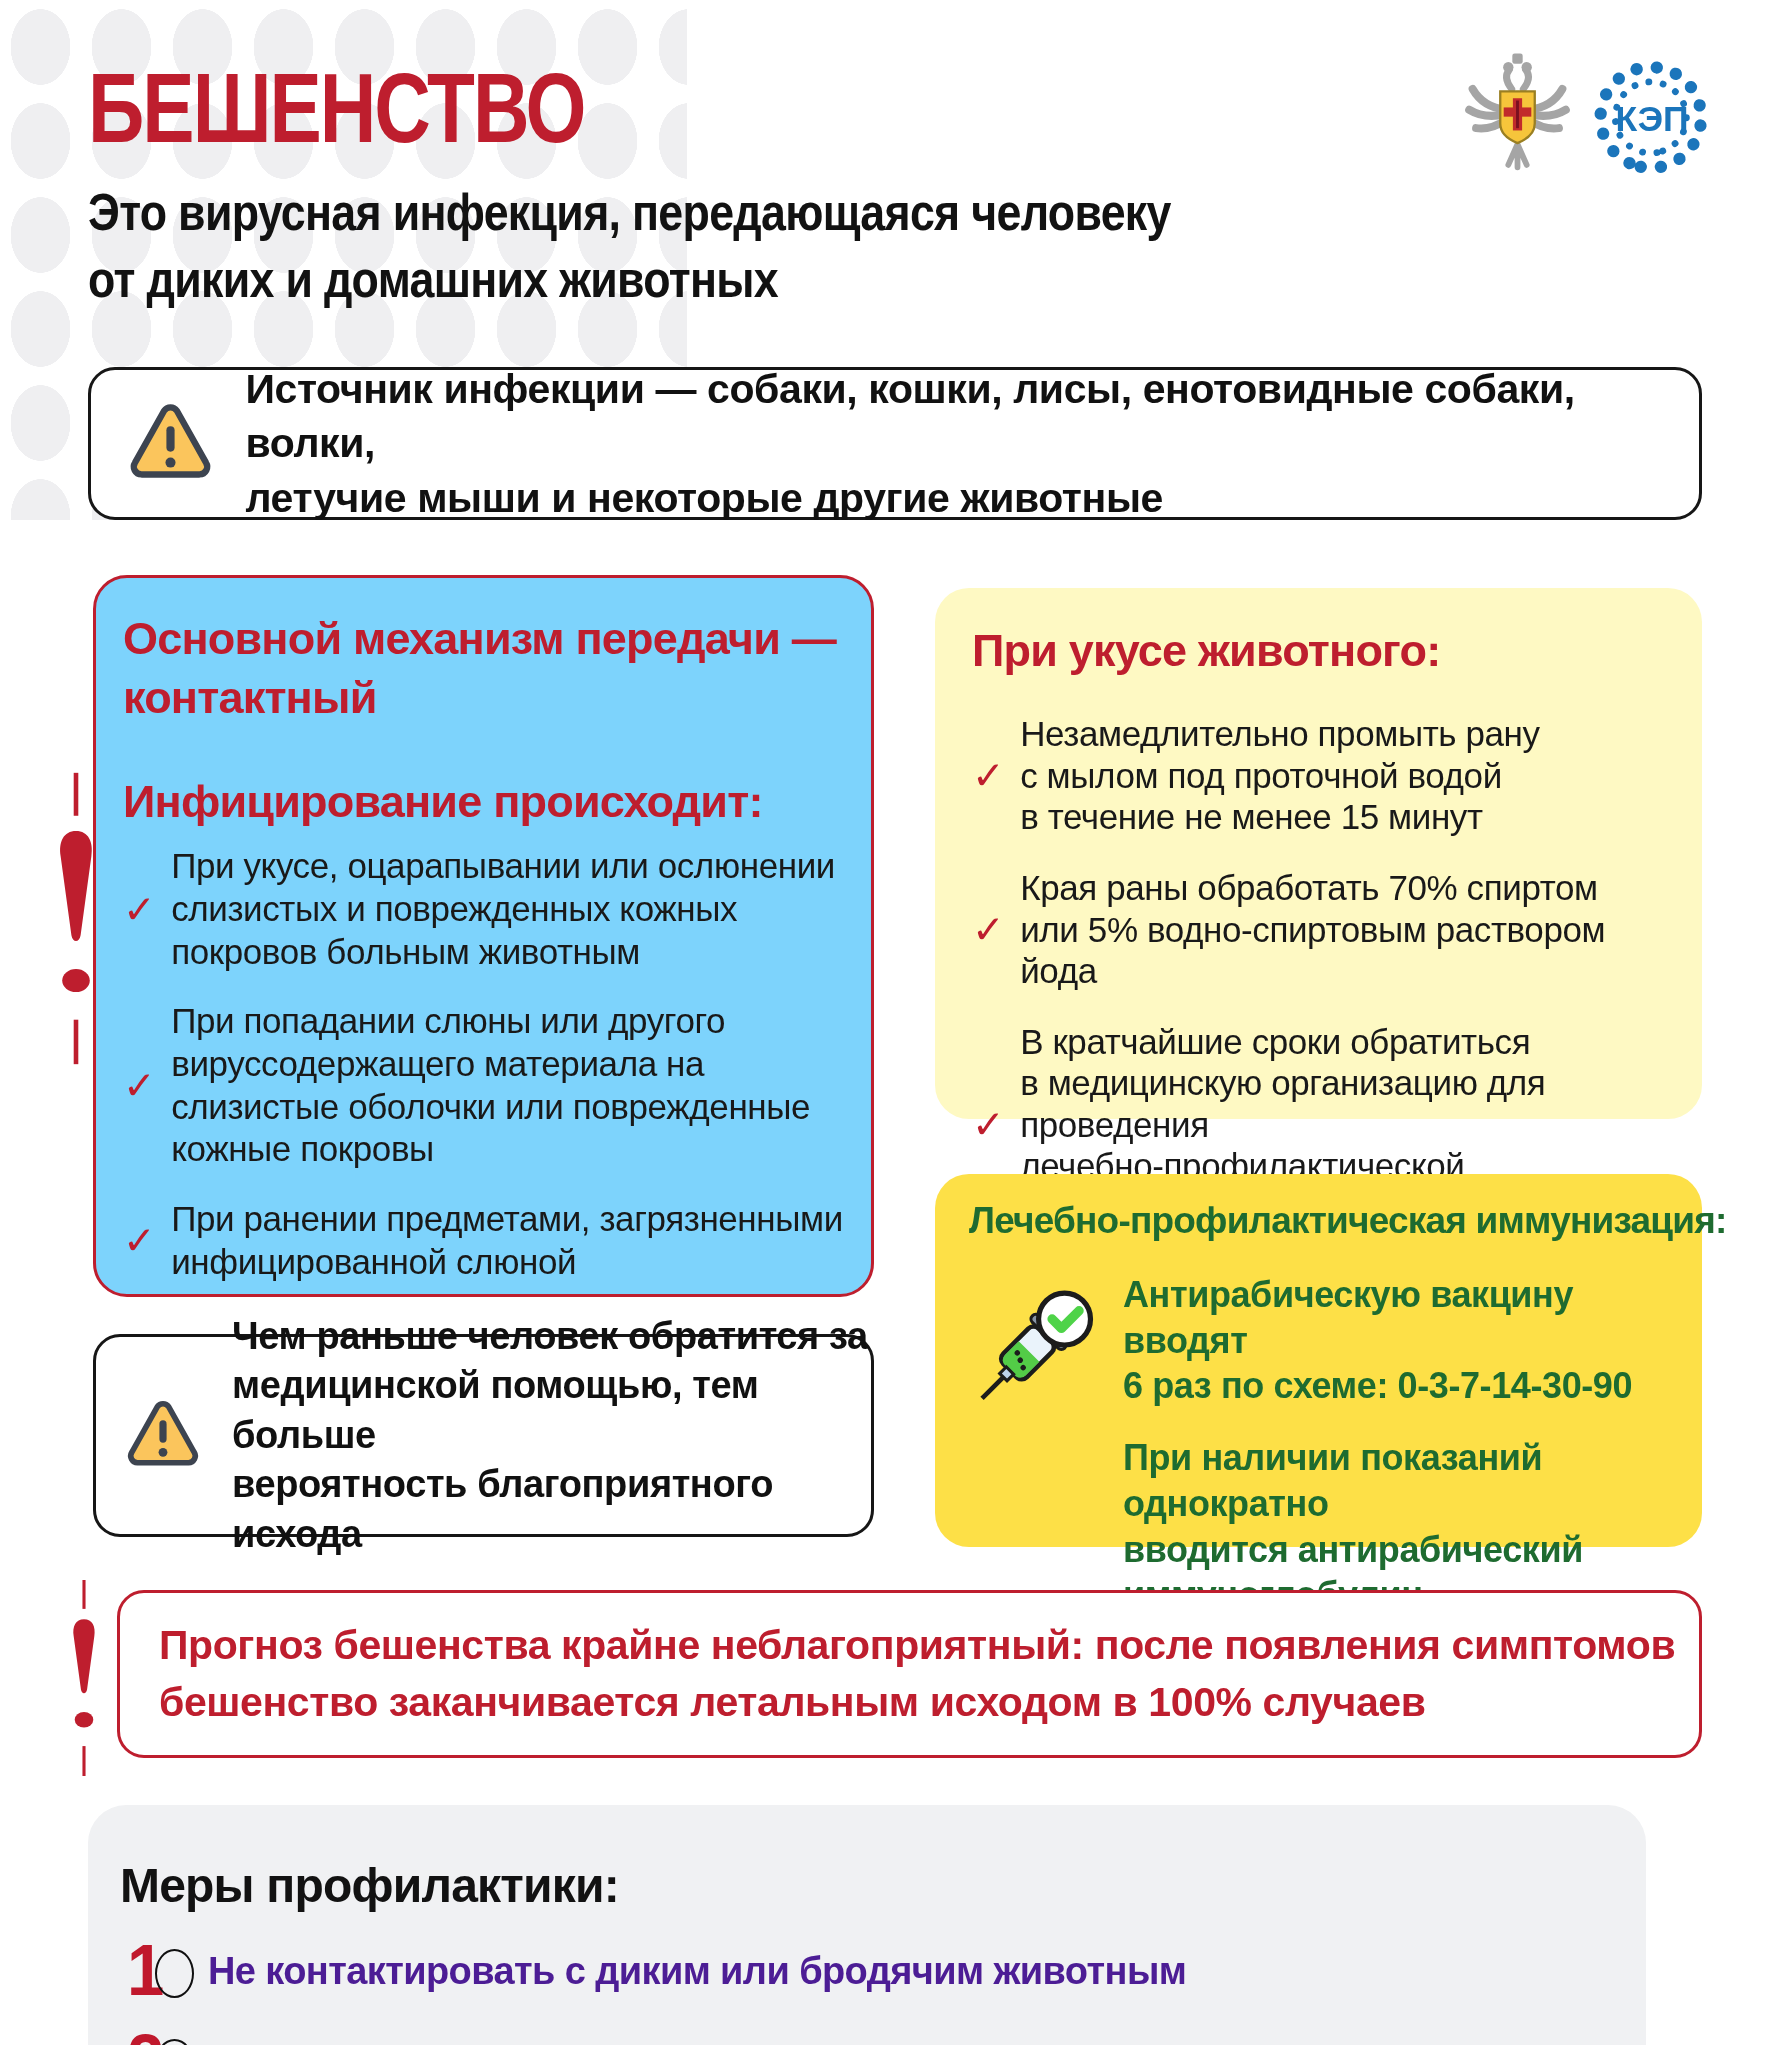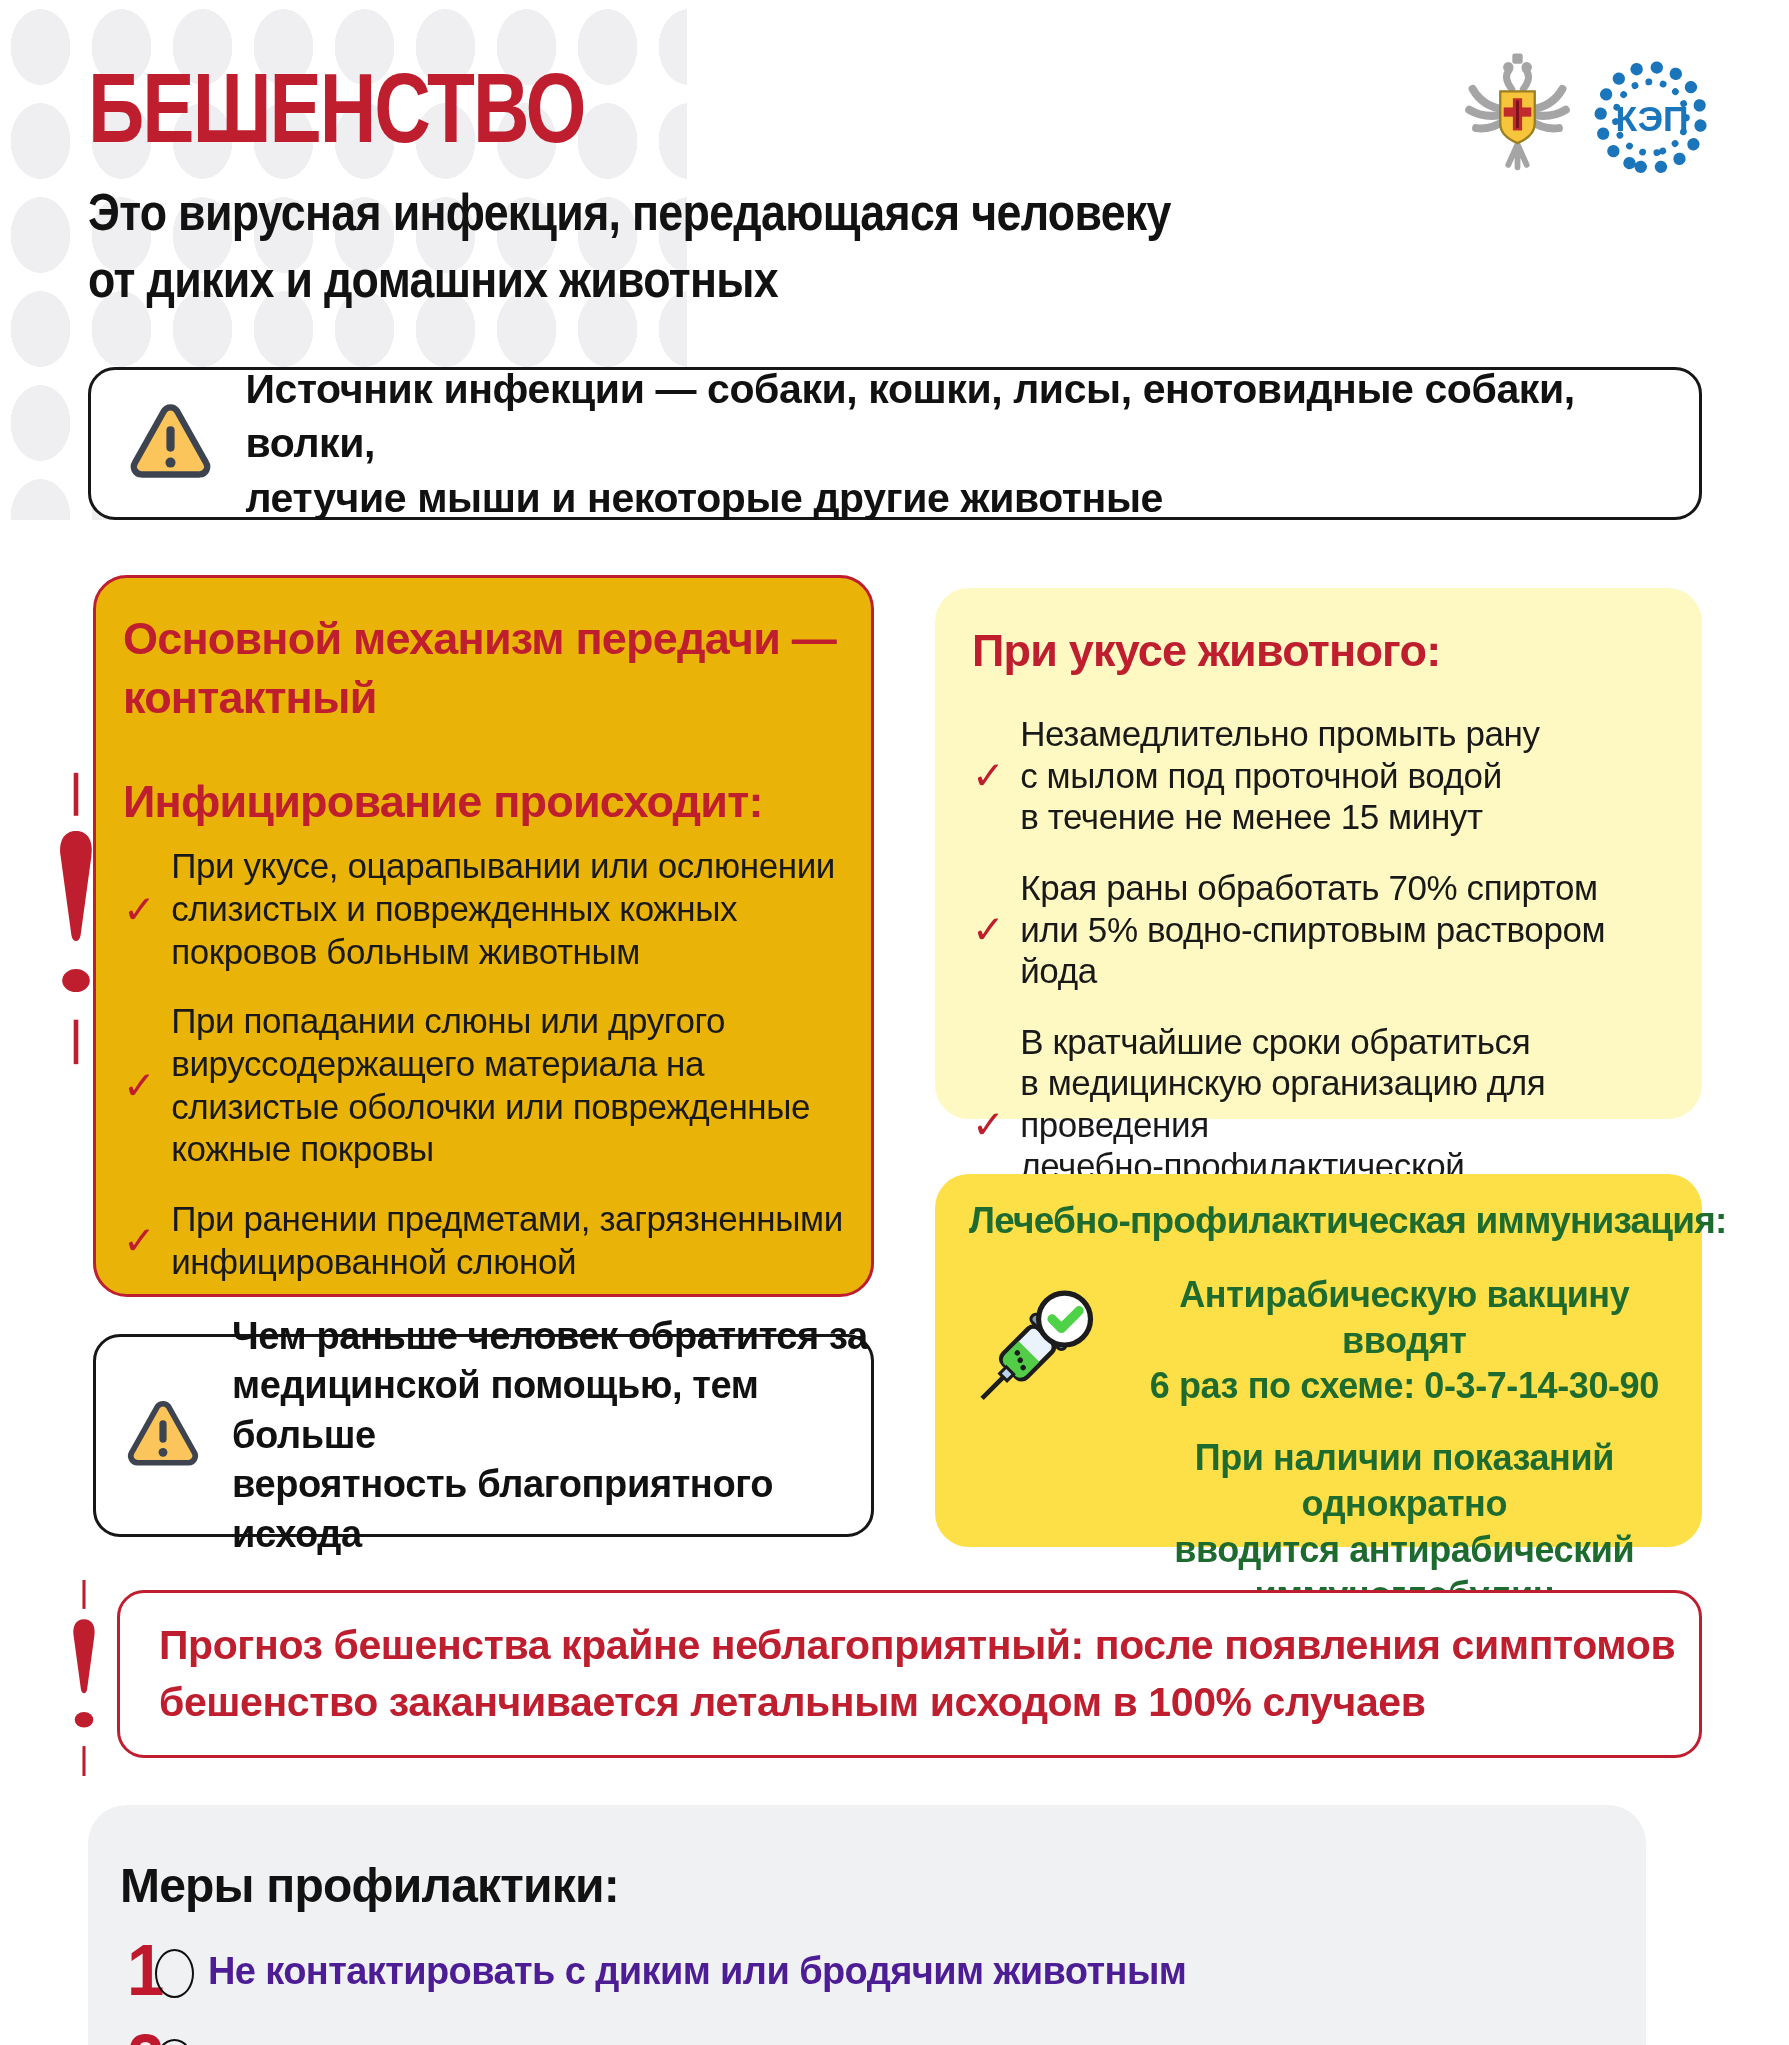--- a/index.html
+++ b/index.html
@@ -44,21 +44,21 @@
   .warn-text { font-weight:bold; color:#111; white-space:pre-line; letter-spacing:-0.4px; }
 
   .src-box { left:88px; top:367px; width:1614px; height:153px;align-items:center; }
   .src-box .icon-wrap { width:91px; height:85px; margin-left:34px; flex:none; }
   .src-box .warn-text { font-size:41px; line-height:1.33; margin-left:29.5px; }
 
   
   .trans-box {
     left:93px; top:575px; width:781px; height:722px;
     border:3.7px solid #BE1E2E; border-radius:34px;
-    padding:31px 24px 0 27px; background:#eab308;
+    padding:31px 24px 0 27px; background:#7dd3fc;
   }
   .red-h { color:#BE1E2E; font-weight:bold; font-size:45px; line-height:1.32; white-space:pre-line; letter-spacing:-0.8px; }
   .trans-h2 { margin-top:44px; }
   .check-list { display:flex; flex-direction:column; }
   .check-item { display:flex; align-items:center; }
   .chk {
     color:#BE1E2E; font-size:39px; font-weight:bold; line-height:1;
     margin-right:15.5px; flex:none;
   }
   .check-item .txt {
@@ -79,21 +79,21 @@
   
   .imm-box {
     left:935px; top:1174px; width:767px; height:373px;
     background:#fde047; border-radius:34px;
     padding:26px 16.4px 0 34px;
   }
   .green-h { color:#1E6B30; font-weight:bold; font-size:37px; letter-spacing:-0.8px; white-space:nowrap; }
   .imm-body { display:flex; margin-top:30px; }
   .syringe-wrap { width:135px; height:151px; flex:none; margin-top:10.6px; }
   .imm-texts { margin-left:19px; }
-  .green-p { color:#1E6B30; font-weight:bold; font-size:36px; line-height:1.27; white-space:pre-line; letter-spacing:-0.4px;text-align:center; }
+  .green-p { color:#1E6B30; font-weight:bold; font-size:36px; line-height:1.27; white-space:pre-line; letter-spacing:-0.4px; }
   .green-p + .green-p { margin-top:26px; }
 
   
   .early-box { left:93px; top:1334px; width:781px; height:203px; }
   .early-box .icon-wrap { width:80px; height:75px; margin-left:27px; flex:none; }
   .early-box .warn-text { font-size:38px; line-height:1.3; margin-left:29px; }
 
   
   .prog-box {
     left:117px; top:1590px; width:1585px; height:168px;

